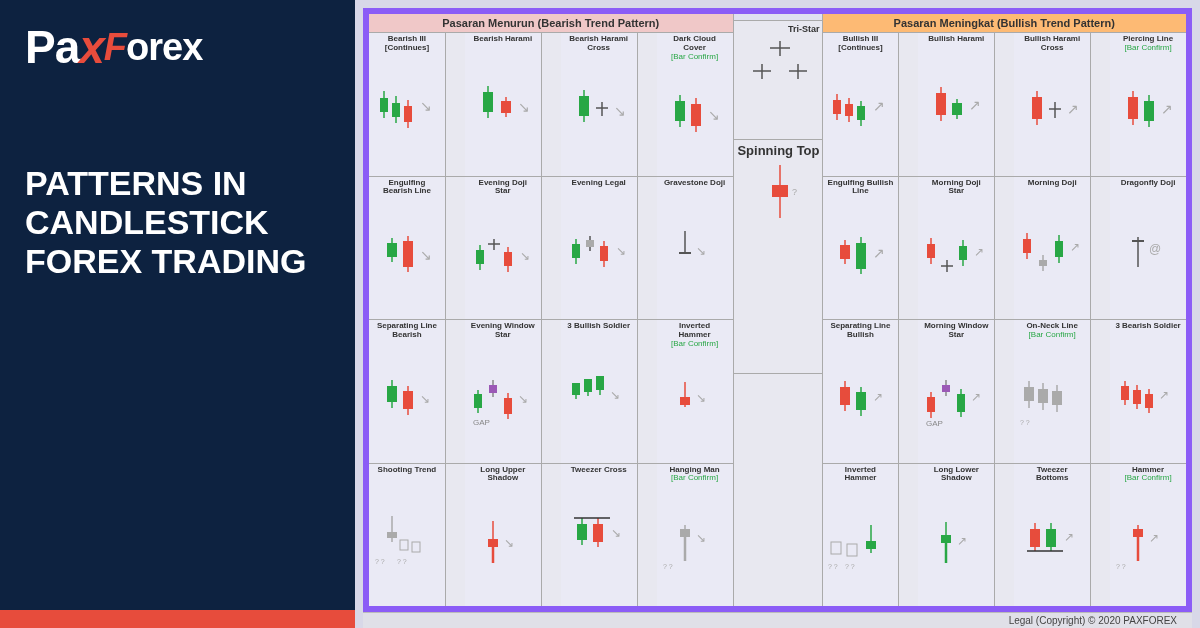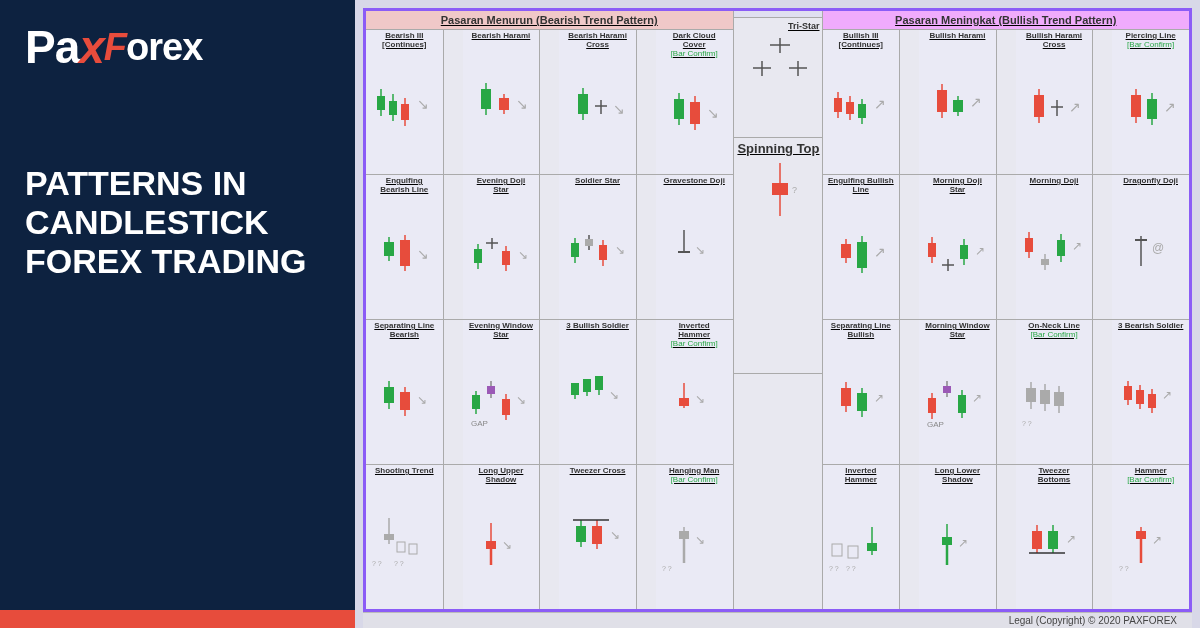--- a/index.html
+++ b/index.html
@@ -72,25 +72,24 @@
       background: #d8d8e8;
       display: flex;
       flex-direction: column;
       overflow: hidden;
     }
 
     .chart-container {
       flex: 1;
       display: flex;
       flex-direction: column;
-      border: 3px solid #8b5cf6;
+      border: 6px solid #8b5cf6;
       margin: 8px 8px 0 8px;
       background: #e8e8f0;
       overflow: hidden;
-      text-decoration: underline;
     }
 
     
     .chart-main {
       display: flex;
       flex: 1;
     }
 
     .bearish-section, .bullish-section {
       display: flex;
@@ -109,21 +108,21 @@
 
     .section-header {
       text-align: center;
       font-size: 11px;
       font-weight: bold;
       padding: 3px 2px;
       border-bottom: 1px solid #aaa;
     }
 
     .bearish-header { background: #f0c8c8; color: #333; }
-    .bullish-header { background: #f0abfc; color: #333; }
+    .bullish-header { background: #fdba74; color: #333; }
     .center-header { background: #e0e0f0; color: #333; font-size: 10px; }
 
     
     .grid-rows {
       display: flex;
       flex-direction: column;
       flex: 1;
     }
 
     .grid-row {
@@ -314,21 +313,21 @@
                   <line x1="20" y1="14" x2="32" y2="14" stroke="#555" stroke-width="1.5"></line>
 
                   <line x1="40" y1="17" x2="40" y2="22" stroke="#e74c3c" stroke-width="1.5"></line>
                   <rect x="36" y="22" width="8" height="14" fill="#e74c3c"></rect>
                   <line x1="40" y1="36" x2="40" y2="42" stroke="#e74c3c" stroke-width="1.5"></line>
                   <text x="52" y="30" font-size="12" fill="#aaa">↘</text>
                 </svg>
               </div>
             </div>
             <div class="grid-cell">
-              <div class="cell-label">Soldier Star</div>
+              <div class="cell-label">Evening Legal</div>
               <div class="candle-area">
                 <svg class="candle-svg" viewBox="0 0 70 55">
                   <line x1="12" y1="14" x2="12" y2="19" stroke="#28a745" stroke-width="1.5"></line>
                   <rect x="8" y="19" width="8" height="14" fill="#28a745"></rect>
                   <line x1="12" y1="33" x2="12" y2="39" stroke="#28a745" stroke-width="1.5"></line>
 
                   <line x1="26" y1="11" x2="26" y2="15" stroke="#555" stroke-width="1.5"></line>
                   <rect x="22" y="15" width="8" height="7" fill="#aaa"></rect>
                   <line x1="26" y1="22" x2="26" y2="26" stroke="#555" stroke-width="1.5"></line>
 

